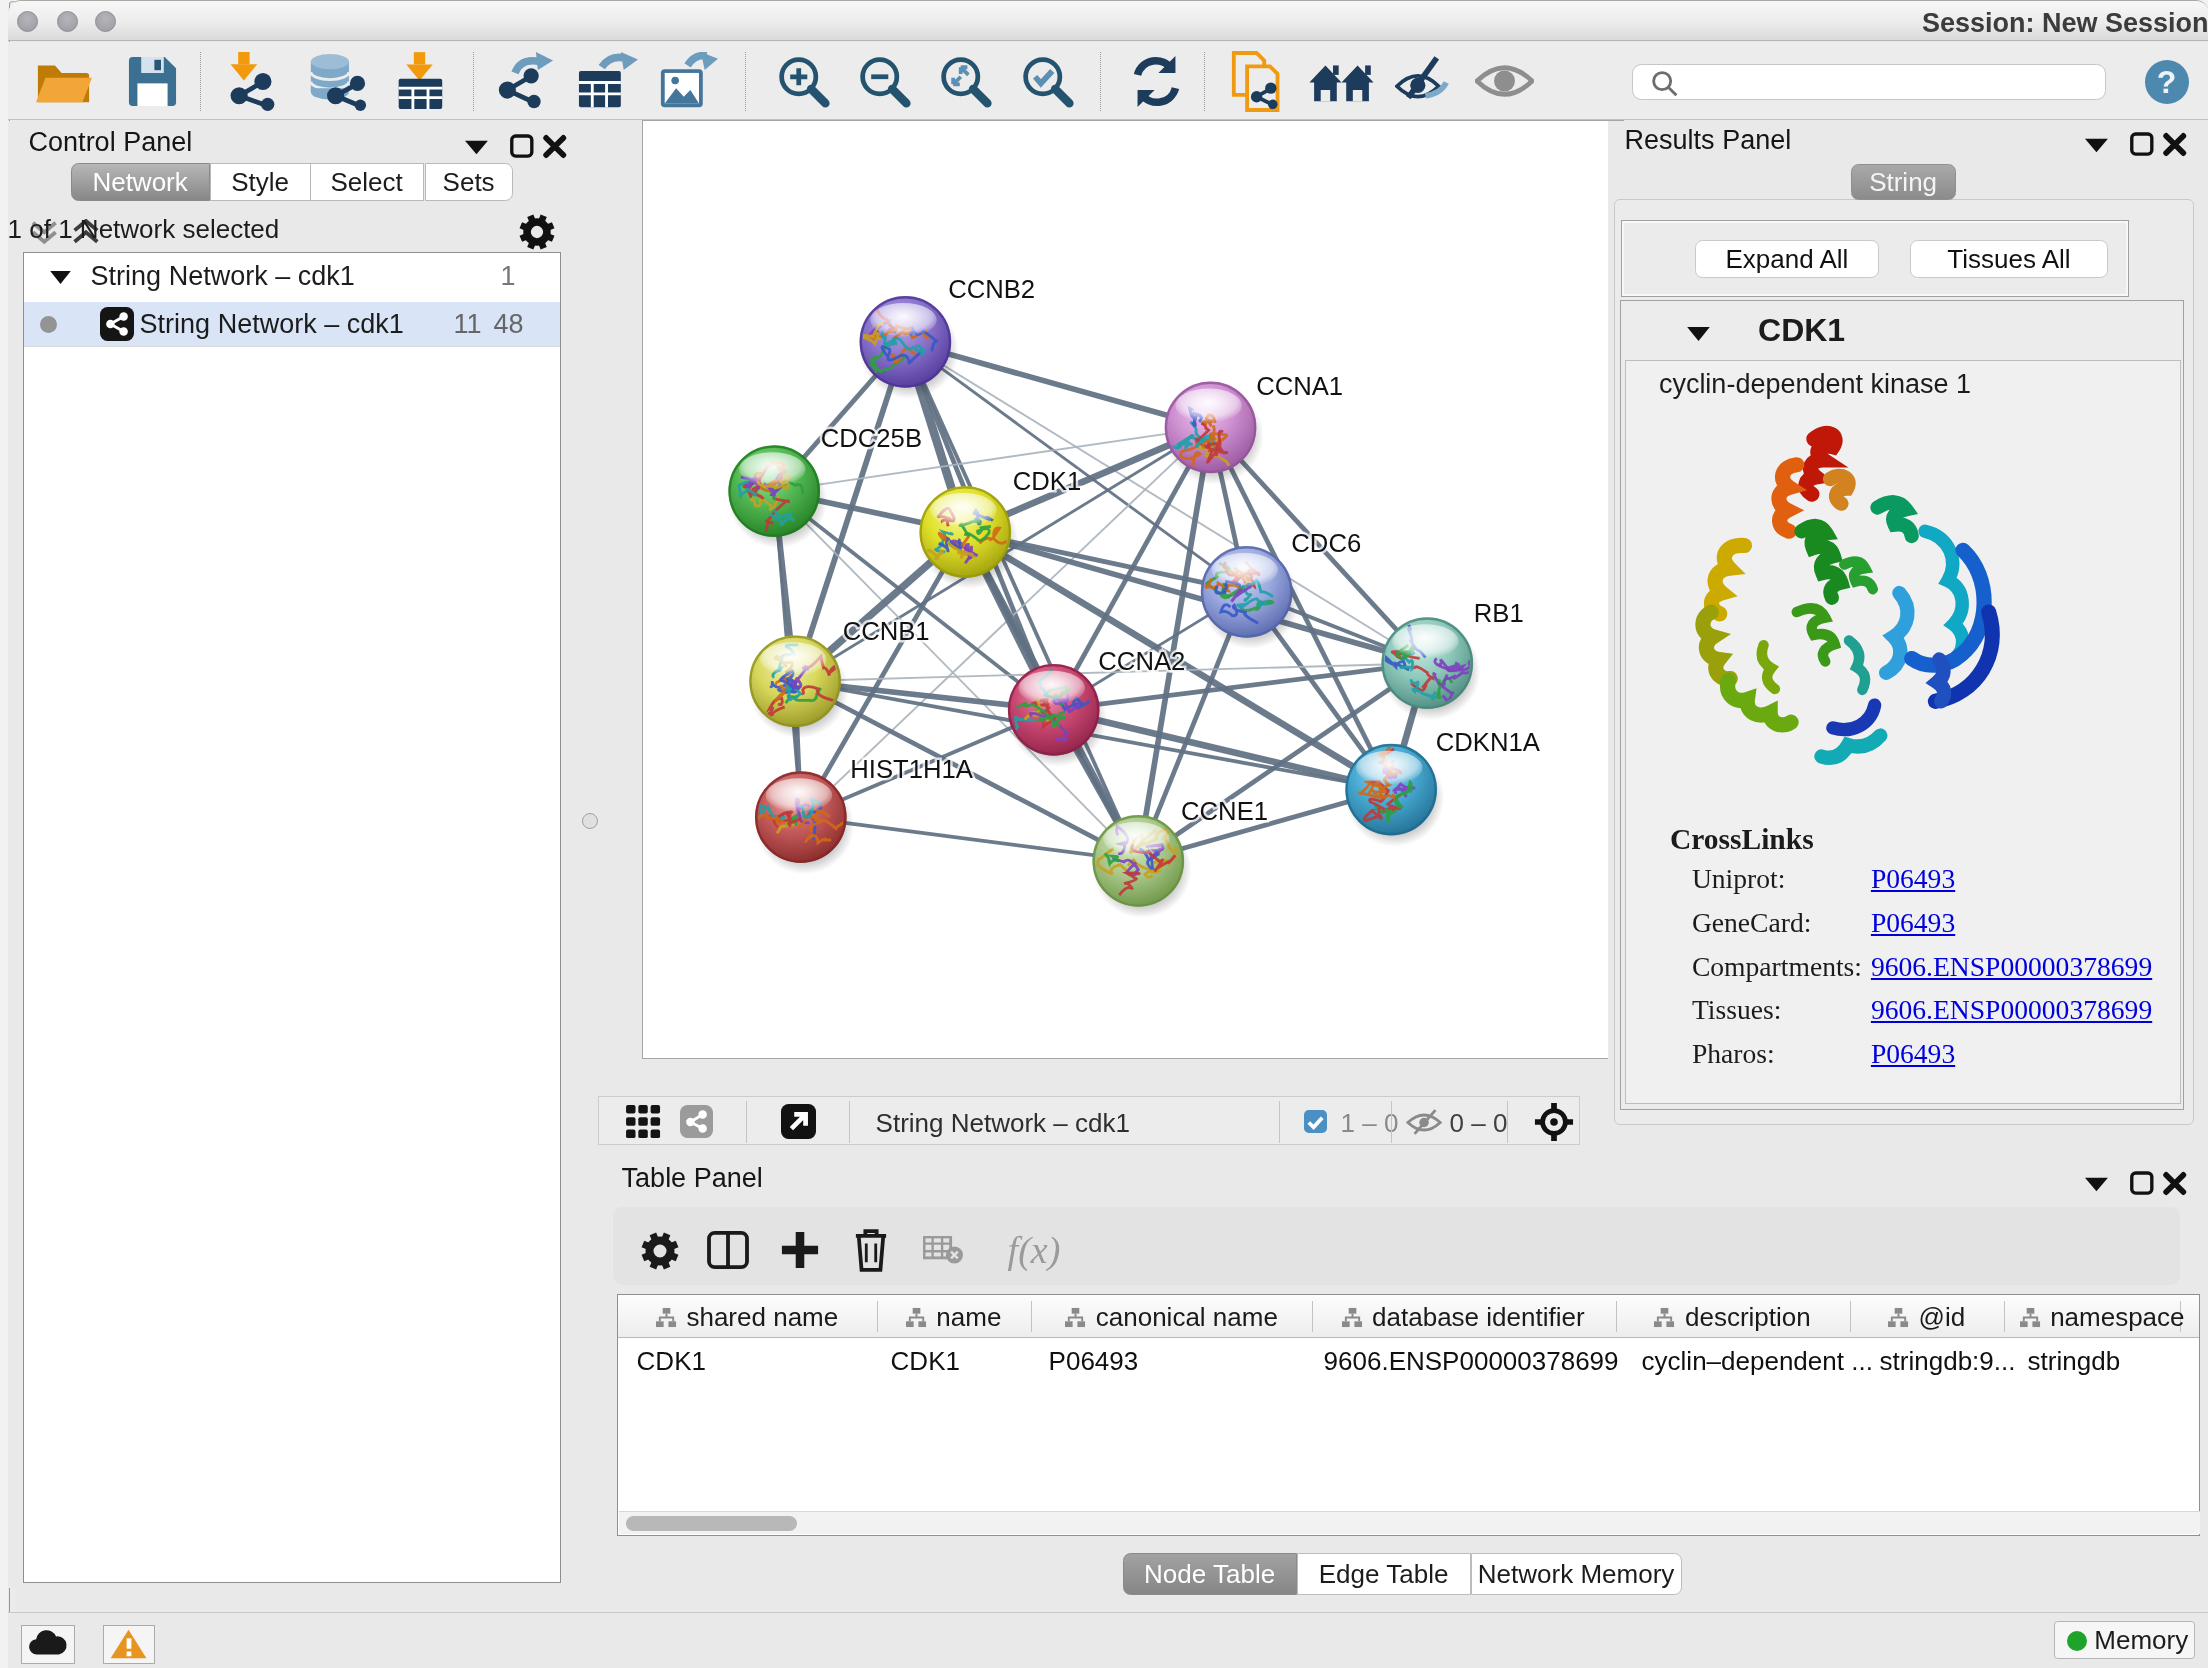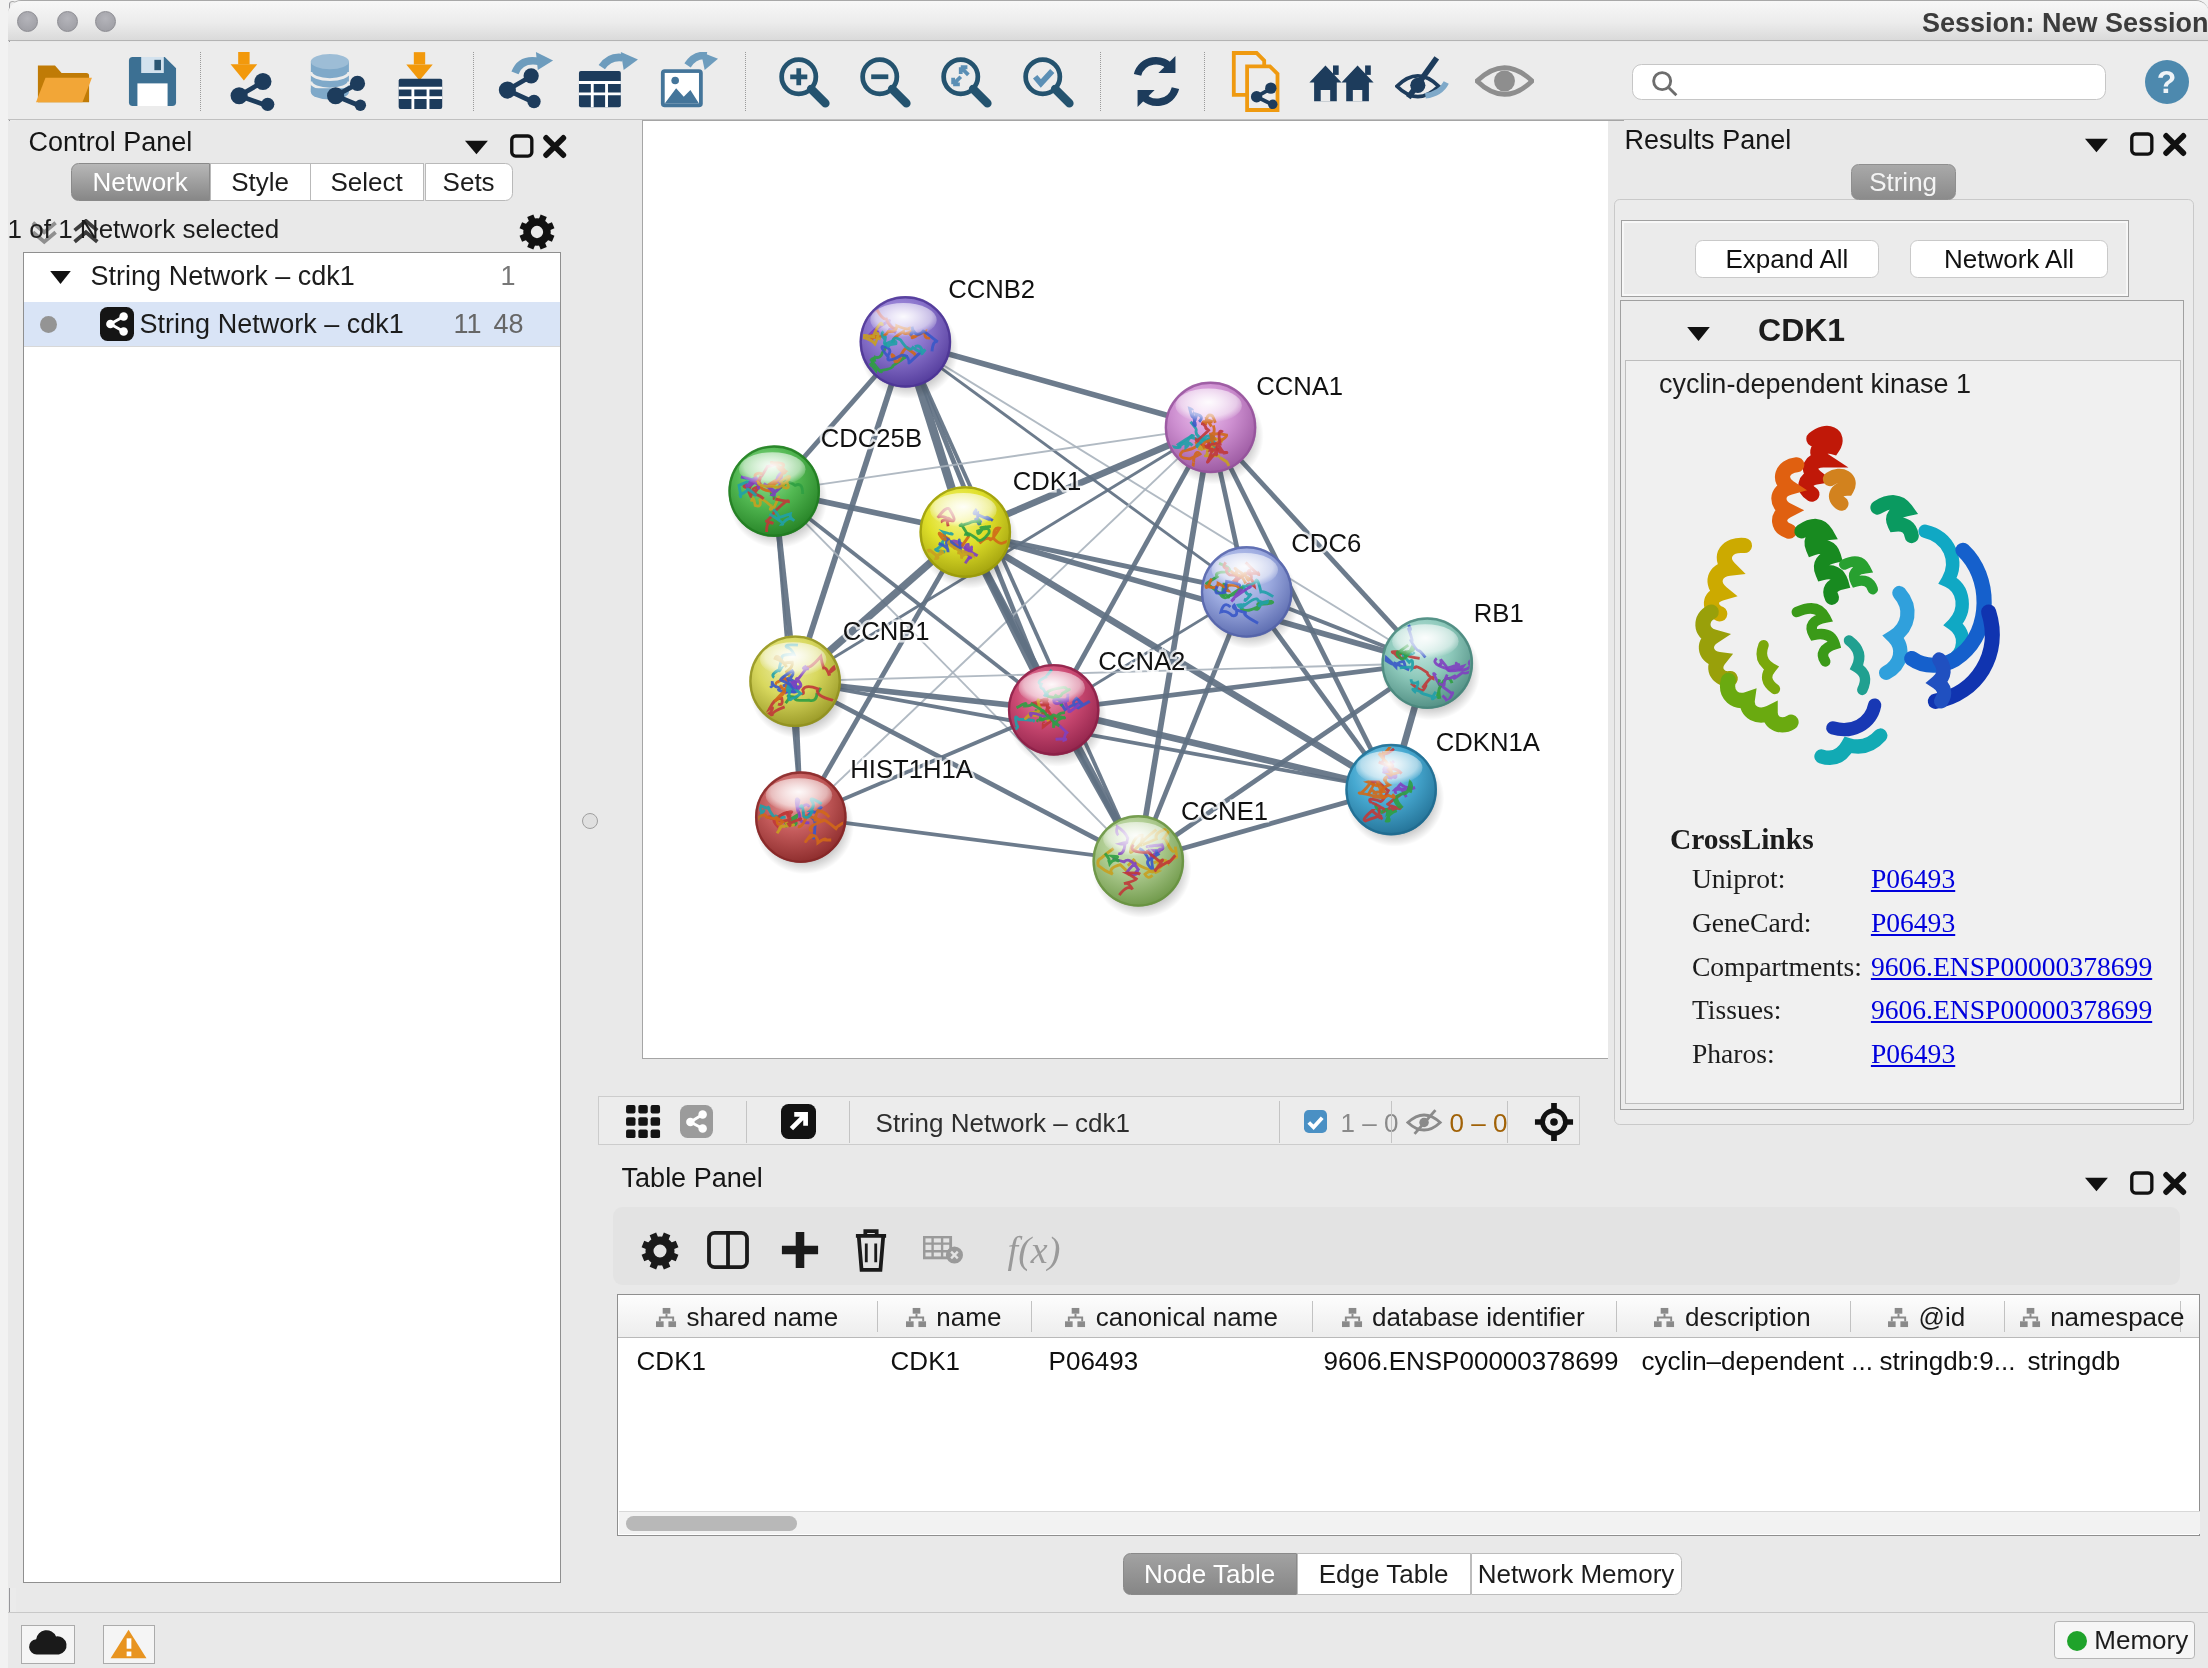--- a/index.html
+++ b/index.html
@@ -660,39 +660,39 @@
   <svg width="23" height="23" viewBox="0 0 24 24">
           <path d="M5 12 l5 5 9 -10" stroke="#fff" stroke-width="4" fill="none"></path>
         </svg></span>
  <span class="abs" style="left:742px;top:10.5px;color:#8a8a8a;">1 – 0</span>
  <div class="nsep" style="left:792px;"></div>
  <svg class="abs" style="left:807px;top:12.4px;" width="38" height="27" viewBox="0 0 40 28">
   <path d="M2 14 q17 -16 34 0 q-17 16 -34 0 z" stroke="#8a8a8a" stroke-width="3" fill="none"></path>
   <circle cx="19" cy="14" r="5" fill="#8a8a8a"></circle>
         <path d="M31 1 L9 26" stroke="#8a8a8a" stroke-width="3"></path>
       </svg>
- <span class="abs" style="left:851px;top:10.5px;color:#a16207;">0 – 0</span>
+ <span class="abs" style="left:851px;top:10.5px;color:#404040;">0 – 0</span>
  <div class="nsep" style="left:908px;"></div>
  <svg class="abs" style="left:935px;top:4.8px;" width="40" height="40" viewBox="0 0 42 42">
   <circle cx="21" cy="21" r="12" stroke="#111" stroke-width="5" fill="none"></circle>
   <path d="M21 1 v9 M21 32 v9 M1 21 h9 M32 21 h9" stroke="#111" stroke-width="6"></path>
         <circle cx="21" cy="21" r="4" fill="#111"></circle>
       </svg>
 </div>
 <div id="rpanel">
  <div class="phead" style="left:17px;top:3.8px;">Results Panel</div>
  <svg class="abs" style="left:477px;top:11.4px;" width="105" height="25" viewBox="0 0 110 26">
    <path d="M0 7 l24 0 -12 14 z" fill="#111"></path>
    <rect x="49" y="2" width="21" height="21" rx="4" fill="none" stroke="#111" stroke-width="3.5"></rect>
    <path d="M85 4 L103 22 M103 4 L85 22" stroke="#111" stroke-width="6" stroke-linecap="round"></path>
  </svg>
  <div id="rtabpane">
   <div id="rbox1">
    <div class="rbtn" style="left:73px;width:184px;">Expand All</div>
-   <div class="rbtn" style="left:288px;width:198px;">Network All</div>
+   <div class="rbtn" style="left:288px;width:198px;">Tissues All</div>
   </div>
   <div id="rbox2">
    <svg class="abs" style="left:65px;top:24px;" width="25" height="17" viewBox="0 0 26 18">
             <path d="M1 2 h24 l-12 15 z" fill="#111"></path>
           </svg>
    <div style="position:absolute;left:114px;top:11.4px;width:133px;text-align:center;font-size:32px;font-weight:bold;">CDK1</div>
    <div id="rbox2inner">
     <div style="position:absolute;left:33px;top:7.6px;font-size:27px;">cyclin-dependent kinase 1</div>
     <svg class="abs" style="left:28.5px;top:61px;" width="371" height="380" viewBox="0 0 390 400" fill="none" stroke-linecap="round">
      <path d="M168 18 c14 -12 28 -4 20 8 c-14 -4 -22 6 -10 14 c-14 0 -18 10 -8 18 c-12 2 -14 12 -4 18" stroke="#c01808" stroke-width="16"></path>

